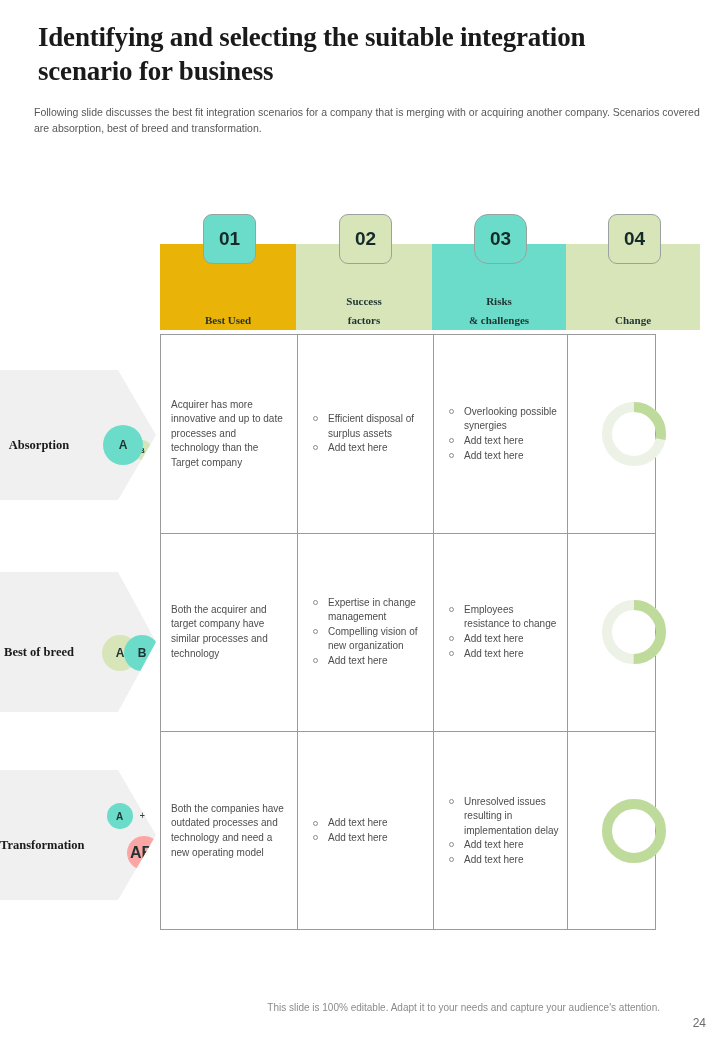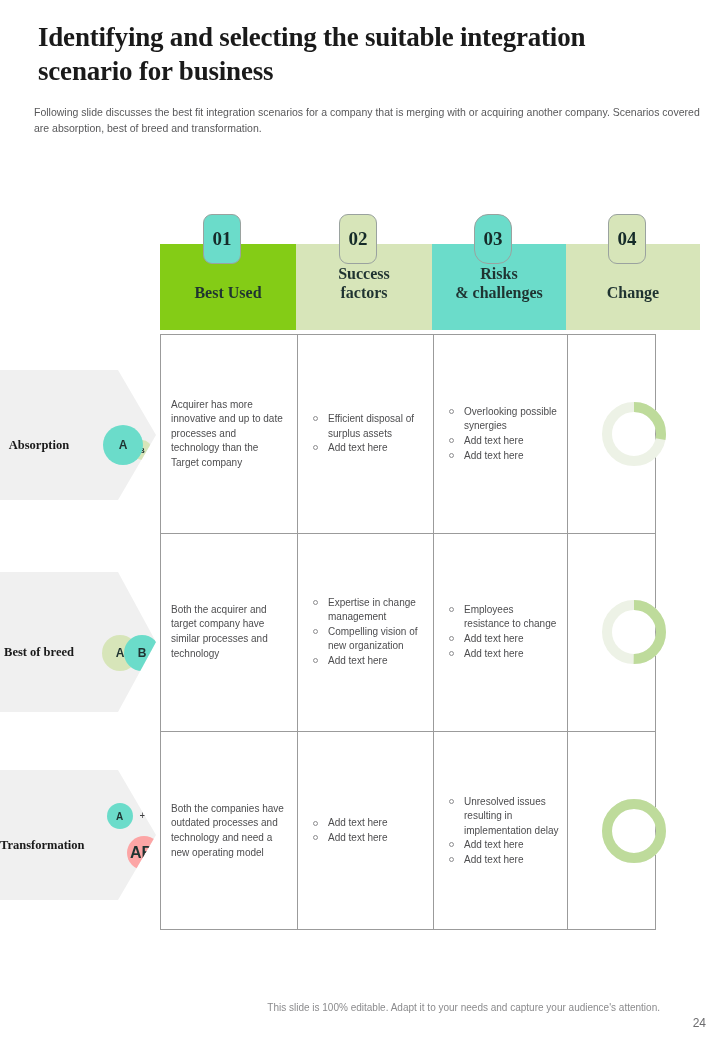--- a/index.html
+++ b/index.html
@@ -38,36 +38,36 @@
     top:244px;
     height:86px;
     display:flex;
     align-items:flex-end;
     justify-content:center;
     pointer-events:auto;
   }
   .col-head .head-label{
     font-family:"Liberation Serif", serif;
     font-weight:bold;
-    font-size:16px;
+    font-size:11px;
     line-height:19px;
     color:#1f3331;
     text-align:center;
-    padding-bottom:28px;
+    padding-bottom:0;
     width:100%;
   }
   .num-badge{
     position:absolute;
     top:214px;
-    width:38px;height:50px;
+    width:53px;height:50px;
     border:1px solid #9aa29f;
     border-radius:9px;
     box-sizing:border-box;
     display:flex;align-items:center;justify-content:center;
-    font-family:Liberation Serif, serif;
+    font-family:Liberation Sans, sans-serif;
     font-weight:bold;
     font-size:19px;
     color:#152b29;
     pointer-events:auto;
   }
 
   
   .grid{
     position:absolute;
     left:160px; top:334px;
@@ -169,21 +169,21 @@
     color:#6c6c6e;
   }
 </style>
 </head>
 <body>
 
 <div class="slide-title">Identifying and selecting the suitable integration scenario for business</div>
 <div class="slide-subtitle">Following slide discusses the best fit integration scenarios for a company that is merging with or acquiring another company. Scenarios covered are absorption, best of breed and transformation.</div>
 
 <div class="head-row" id="headers">
-    <div class="col-head" style="left: 160px; width: 136px; background: #84cc16;">
+    <div class="col-head" style="left: 160px; width: 136px; background: #eab308;">
       <div class="head-label">Best Used</div>
     </div>
     <div class="num-badge" style="left: 203px; background: rgb(107, 220, 202);">01</div>
     <div class="col-head" style="left: 296px; width: 136px; background: rgb(215, 229, 185);">
       <div class="head-label">Success<br>factors</div>
     </div>
     <div class="num-badge" style="left: 339px; background: rgb(215, 229, 185);">02</div>
     <div class="col-head" style="left: 432px; width: 134px; background: rgb(107, 220, 202);">
       <div class="head-label">Risks<br>&amp; challenges</div>
     </div>

